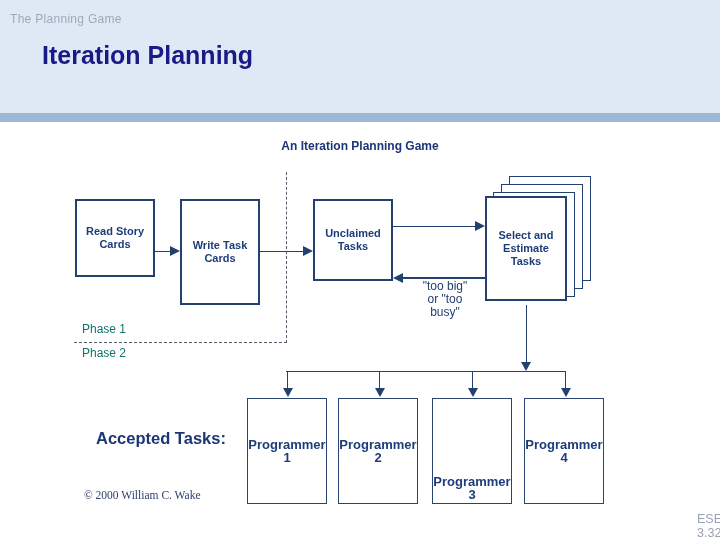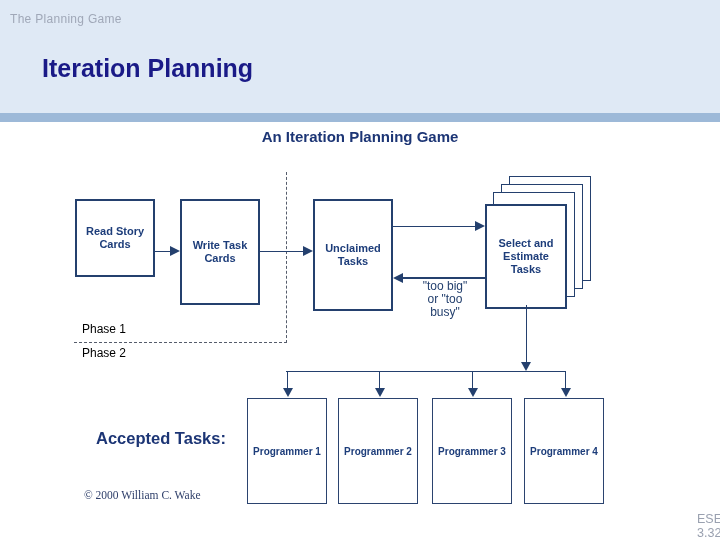--- a/index.html
+++ b/index.html
@@ -6,47 +6,47 @@
   body{
     width:720px;height:540px;overflow:hidden;position:relative;
     background:#ffffff;
     font-family:"Liberation Sans", sans-serif;
   }
   .abs{position:absolute;}
 
   
   .header-band{left:0;top:0;width:720px;height:113px;background:#dfe9f5;}
   .breadcrumb{left:10px;top:12px;font-size:12px;color:#a0a8b8;letter-spacing:.3px;}
-  .slide-title{left:42px;top:41px;font-size:25px;font-weight:bold;color:#1a1a87;margin-top:13px;}
+  .slide-title{left:42px;top:41px;font-size:25px;font-weight:bold;color:#1a1a87;}
   .accent-bar{left:0;top:113px;width:720px;height:9px;background:#9db9d8;}
 
   
-  .diagram-title{left:160px;top:128px;width:400px;text-align:center;
-    font-size:15px;font-weight:bold;color:#1c3575;}
+  .diagram-title{left:160px;top:139px;width:400px;text-align:center;
+    font-size:12px;font-weight:bold;color:#1c3575;}
 
   
   .dbox{background:#ffffff;border:2px solid #24406e;box-sizing:border-box;
     display:flex;align-items:center;justify-content:center;text-align:center;
     font-size:11px;font-weight:bold;color:#1d3d7a;line-height:13px;padding:2px;}
   .card{background:#ffffff;border:1.5px solid #24406e;box-sizing:border-box;}
   .pbox{background:#ffffff;border:1.5px solid #2b436f;box-sizing:border-box;
     display:flex;align-items:center;justify-content:center;text-align:center;
-    font-size:10px;font-weight:bold;color:#1d3d7a;line-height:13px;padding:2px;}
+    font-size:13px;font-weight:bold;color:#1d3d7a;line-height:13px;padding:2px;}
 
   
   .hline{height:1.5px;background:#24406e;}
   .vline{width:1.5px;background:#24406e;}
   .ah-right{width:0;height:0;border-top:5px solid transparent;border-bottom:5px solid transparent;border-left:10px solid #24406e;}
   .ah-left{width:0;height:0;border-top:5px solid transparent;border-bottom:5px solid transparent;border-right:10px solid #24406e;}
   .ah-down{width:0;height:0;border-left:5px solid transparent;border-right:5px solid transparent;border-top:9px solid #24406e;}
   .vdash{width:0;border-left:1.5px dashed #555c6b;}
   .hdash{height:0;border-top:1.5px dashed #555c6b;}
 
   
-  .phase-label{font-size:12px;color:#000000;}
+  .phase-label{font-size:12px;color:#0f766e;}
   .reject-label{left:398px;top:280px;width:94px;text-align:center;
     font-size:12px;line-height:13px;color:#24406e;white-space:pre-line;}
   .accepted-label{left:96px;top:429px;font-size:16.5px;font-weight:bold;color:#1c3575;}
   .copyright{left:84px;top:489px;font-size:11.5px;color:#30406b;font-family:Liberation Serif, serif;}
   .footer-ref{left:649px;top:512px;font-size:12.5px;color:#9aa1b0;margin-left:48px;}
 </style>
 </head>
 <body>
 
 <div class="abs header-band"></div>
@@ -60,28 +60,28 @@
 <div class="abs hdash" style="left:74px;top:342px;width:213px;"></div>
 <div class="abs phase-label" style="left:82px;top:322px;">Phase 1</div>
 <div class="abs phase-label" style="left:82px;top:346px;">Phase 2</div>
 
 <div class="abs dbox" style="left:75px;top:199px;width:80px;height:78px;">
   <span>Read Story Cards</span>
 </div>
 <div class="abs dbox" style="left:180px;top:199px;width:80px;height:106px;">
   <span>Write Task Cards</span>
 </div>
-<div class="abs dbox" style="left:313px;top:199px;width:80px;height:112px;">
+<div class="abs dbox" style="left:313px;top:199px;width:80px;height:82px;">
   <span>Unclaimed Tasks</span>
 </div>
 
 <div class="abs card" style="left:509px;top:176px;width:82px;height:105px;"></div>
 <div class="abs card" style="left:501px;top:184px;width:82px;height:105px;"></div>
 <div class="abs card" style="left:493px;top:192px;width:82px;height:105px;"></div>
-<div class="abs dbox" style="left:485px;top:204px;width:82px;height:105px;">
+<div class="abs dbox" style="left:485px;top:196px;width:82px;height:105px;">
   <span>Select and Estimate Tasks</span>
 </div>
 
 <div class="abs hline" style="left:155px;top:250.5px;width:18px;"></div>
 <div class="abs ah-right" style="left:170px;top:246px;"></div>
 
 <div class="abs hline" style="left:260px;top:250.5px;width:45px;"></div>
 <div class="abs ah-right" style="left:303px;top:246px;"></div>
 
 <div class="abs hline" style="left:393px;top:225.5px;width:84px;"></div>
@@ -105,21 +105,21 @@
 <div class="abs ah-down" style="left:467.5px;top:388px;"></div>
 <div class="abs vline" style="left:564.5px;top:371px;height:18px;"></div>
 <div class="abs ah-down" style="left:560.5px;top:388px;"></div>
 
 <div class="abs pbox" style="left:247px;top:398px;width:80px;height:106px;">
   <span>Programmer 1</span>
 </div>
 <div class="abs pbox" style="left:338px;top:398px;width:80px;height:106px;">
   <span>Programmer 2</span>
 </div>
-<div class="abs pbox" style="left:432px;top:398px;width:80px;height:106px;">
+<div class="abs pbox" style="left:432px;top:398px;width:80px;height:106px;align-items:flex-end;">
   <span>Programmer 3</span>
 </div>
 <div class="abs pbox" style="left:524px;top:398px;width:80px;height:106px;">
   <span>Programmer 4</span>
 </div>
 
 <div class="abs accepted-label">Accepted Tasks:</div>
 <div class="abs copyright">© 2000 William C. Wake</div>
 <div class="abs footer-ref">ESE 3.32</div>
 

